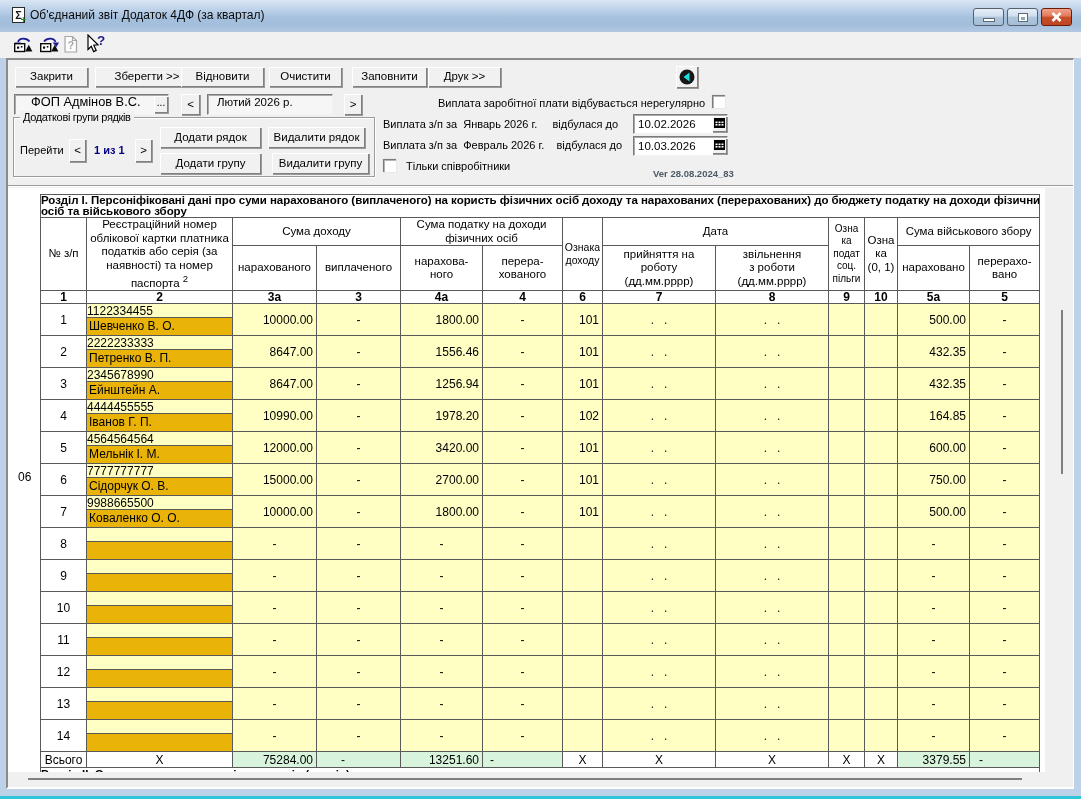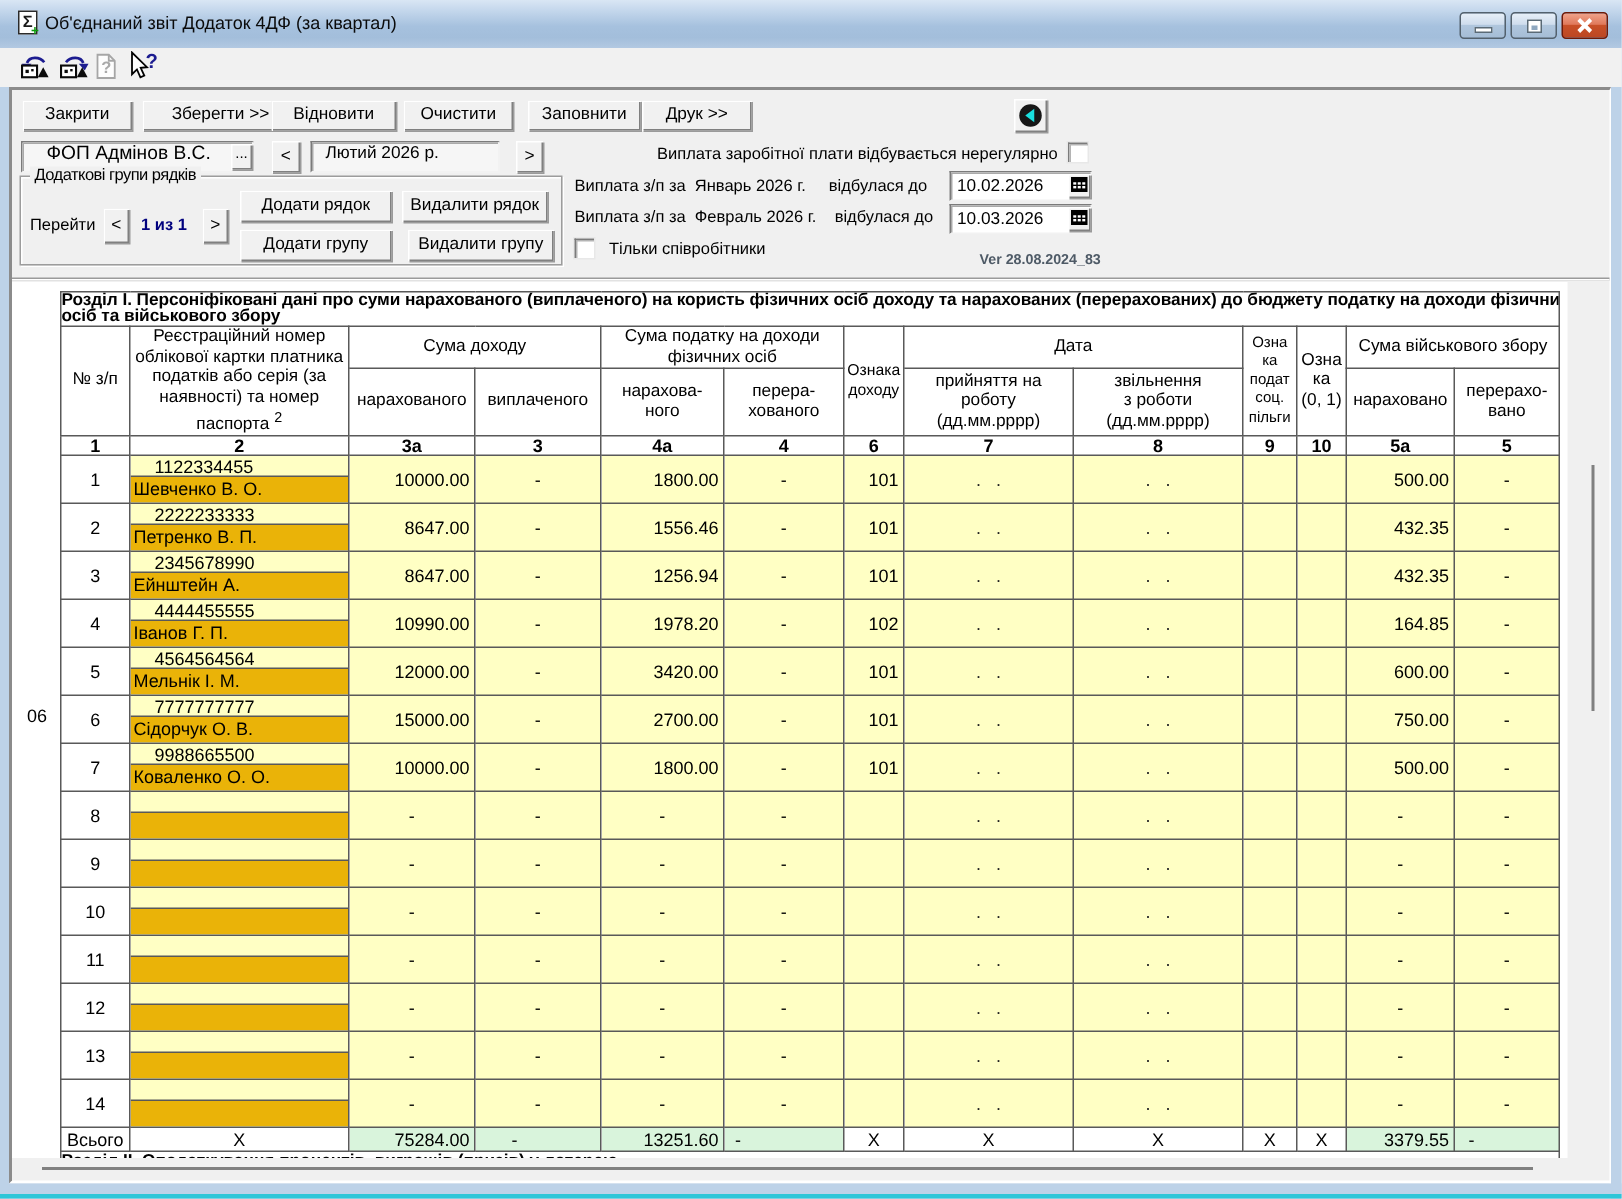--- a/index.html
+++ b/index.html
@@ -36,21 +36,21 @@
 #tbl{border-collapse:collapse;table-layout:fixed;font-size:12px;color:#000;width:999px;}
 #tbl td{border:1px solid #595959;padding:0;overflow:hidden;vertical-align:middle;}
 .rtitle td{font-weight:bold;font-size:11.5px;letter-spacing:-0.05px;line-height:11px;padding:2px 0 0 4px;vertical-align:top;background:#fff;white-space:nowrap;}
 .rh td,.rh2 td{text-align:center;font-size:11.5px;line-height:13.5px;background:#fff;}
 .rh .c9h{font-size:10px;line-height:12.5px;}
 .rh .c6h{font-size:10.5px;}
 .rnum td{font-weight:bold;text-align:center;font-size:12px;background:#fff;line-height:12px;}
 .rd .c1{background:#fff;text-align:center;}
 .rd td{background:#ffffc4;}
 .rd .c2{background:#ffffc4;vertical-align:top;}
-.c2 .id{height:14px;border-bottom:1px solid #595959;line-height:14px;padding-left:16px;background:#ffffc4;}
+.c2 .id{height:14px;border-bottom:1px solid #595959;line-height:14px;padding-left:0;background:#ffffc4;}
 .c2 .nm{height:17px;line-height:16px;padding-left:2px;background:#eab308;}
 .num{text-align:right;padding-right:3px !important;}
 .ctr{text-align:center;}
 .dots{text-align:center;color:#222;}
 .rtot td{background:#d9f4dc;font-size:12px;}
 .rtot .w{background:#fff;text-align:center;}
 .rtot .d3{text-align:left;padding-left:24px !important;}.rtot .d4{text-align:left;padding-left:7px !important;}.rtot .d5{text-align:left;padding-left:9px !important;}
 .rclip td{font-weight:bold;font-size:11.5px;vertical-align:top;background:#fff;padding:1px 0 0 4px;}
 </style></head>
 <body>

